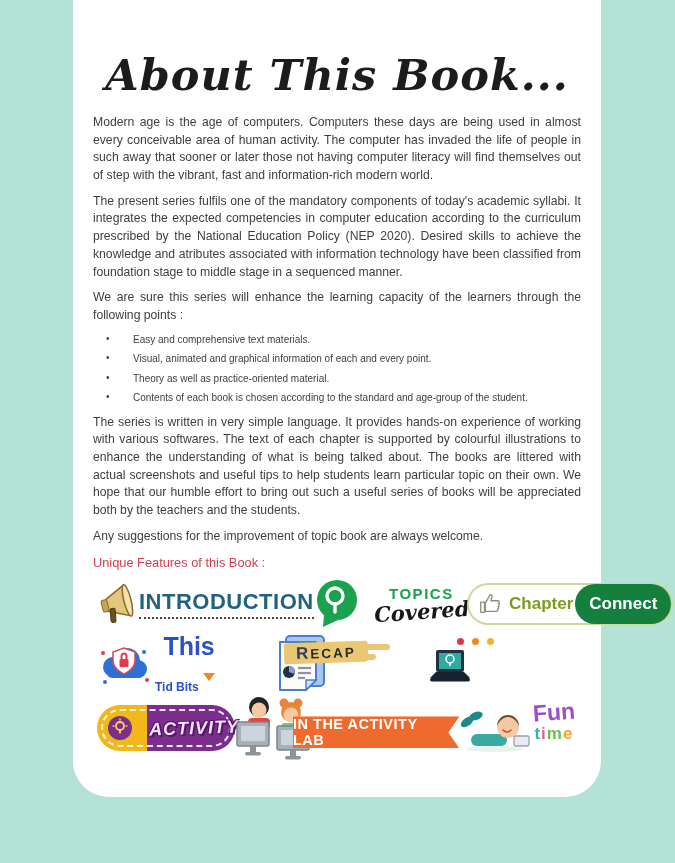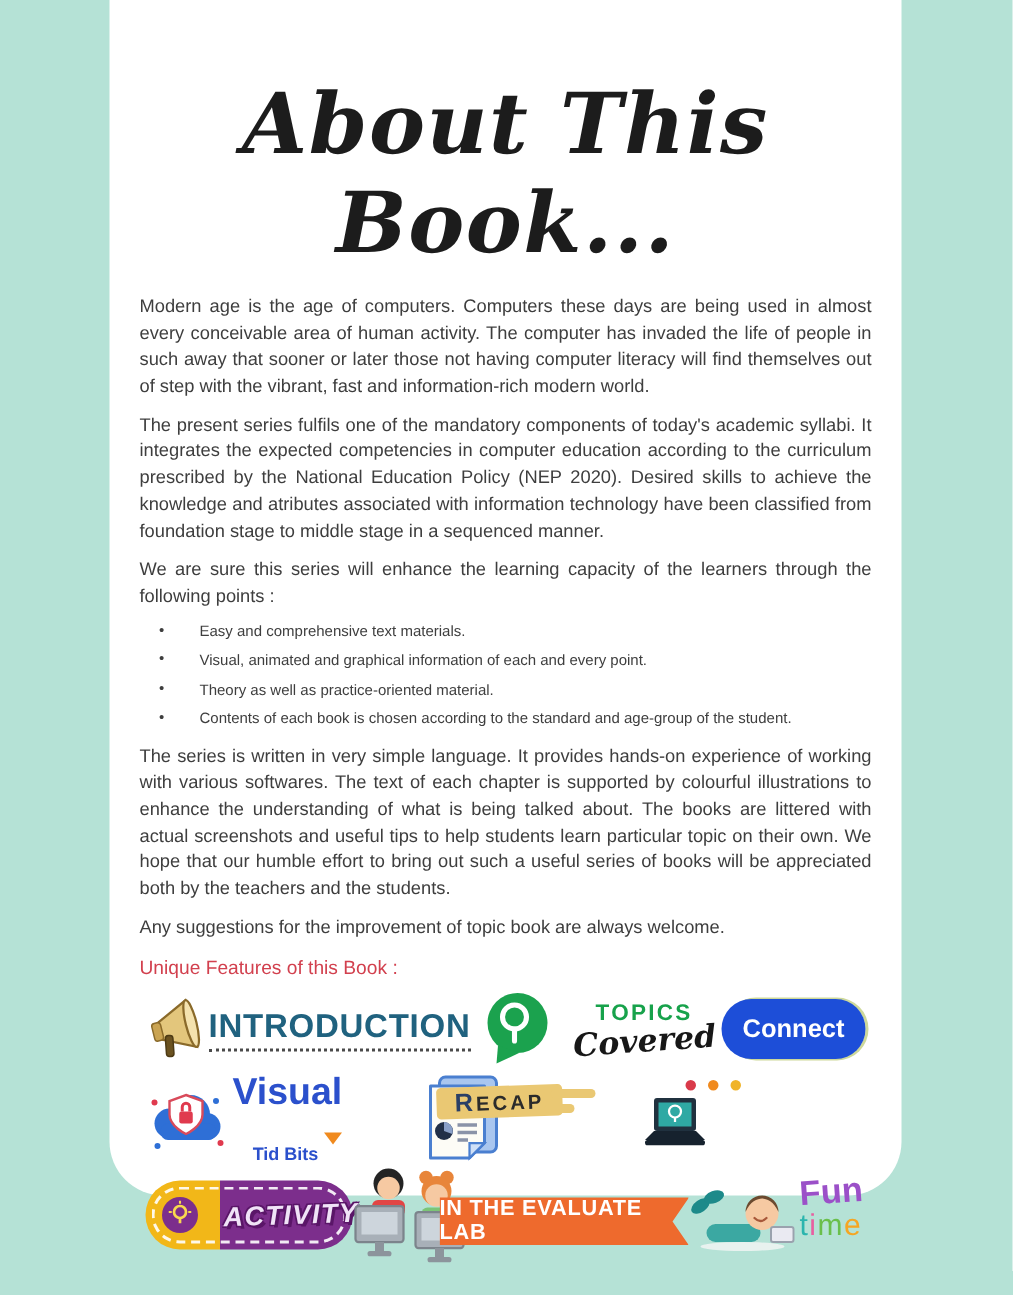--- a/index.html
+++ b/index.html
@@ -10,21 +10,21 @@
     font-family:"Liberation Sans", sans-serif;
   }
   .card {
     position:absolute; left:73px; top:0; width:528px; height:797px;
     background:#ffffff; border-radius:0 0 36px 36px;
     padding:0 20px;
   }
   .title {
     text-align:center; margin:50px 0 14px 0;
     font-family:"DejaVu Serif", serif; font-style:italic; font-weight:bold;
-    font-size:56px; color:#1c1c1c; letter-spacing:1px;
+    font-size:43px; color:#1c1c1c; letter-spacing:1px;
   }
   .bodytext p {
     margin:8px 0; text-align:justify;
     font-size:12.2px; line-height:1.45; color:#3e3e3e;
   }
   .bullet {
     position:relative; padding-left:40px; margin:5px 0;
     text-align:justify; font-size:10px; line-height:1.45; color:#3e3e3e;
   }
   .bullet::before { content:"•"; position:absolute; left:13px; top:-1px; color:#3e3e3e; }
@@ -54,21 +54,21 @@
   }
 
   
   .chapter-pill {
     display:flex; align-items:center; height:38px; border-radius:20px;
     background:#ffffff; box-shadow:0 0 0 2px #cdd89a; overflow:visible;
   }
   .chapter-left { display:flex; align-items:center; padding:0 6px 0 8px; }
   .chapter-word1 { font-size:17px; font-weight:800; color:#7e9b1f; margin-left:4px; }
   .chapter-right {
-    background:#1d4ed8; color:#fff; font-size:17px; font-weight:800;
+    background:#15803d; color:#fff; font-size:17px; font-weight:800;
     height:40px; display:flex; align-items:center; padding:0 14px;
     border-radius:20px; margin-left:-4px;
   }
 
   
   .cyber-text { display:flex; flex-direction:column; align-items:flex-end; margin-left:4px; }
   .cyber-word1 { font-size:25px; font-weight:800; color:#2b50cc; line-height:1; }
   .cyber-sub { display:flex; align-items:center; gap:4px; margin-top:1px; }
   .cyber-word2 { font-size:12px; font-weight:700; color:#2b50cc;margin-top:20px; }
   .cyber-tri { width:0; height:0; border-left:6px solid transparent; border-right:6px solid transparent; border-top:8px solid #f08a1e; }
@@ -133,21 +133,21 @@
     clip-path:polygon(0 0, 100% 0, calc(100% - 11px) 50%, 100% 100%, 0 100%);
   }
   .lab-label { color:#fff; font-weight:800; font-size:14.5px; letter-spacing:.5px; padding-right:10px; }
   .lab-kids { position:absolute; left:0; top:0; }
 
   
   .fun-badge { width:118px; height:66px; }
   .fun-kid { position:absolute; left:0; top:10px; }
   .fun-text { position:absolute; right:2px; top:6px; display:flex; flex-direction:column; align-items:center; }
   .fun-word1 { font-size:23px; font-weight:800; color:#9b50c8; line-height:1; transform:rotate(-4deg); }
-  .fun-word2 { font-size:20px; font-weight:400; line-height:1; margin-top:1px; letter-spacing:1px; }
+  .fun-word2 { font-size:17px; font-weight:700; line-height:1; margin-top:1px; letter-spacing:1px; }
   .fun-t { color:#2bb5ae; } .fun-i { color:#e85fa0; } .fun-m { color:#6abf4b; } .fun-e { color:#f5a623; }
 </style>
 </head>
 <body>
 
 <div class="card">
 
   <h1 class="title">About This Book...</h1>
 
   <div class="bodytext">
@@ -192,20 +192,26 @@
         <circle cx="21" cy="18" r="8" fill="none" stroke="#ffffff" stroke-width="3.4"></circle>
         <line x1="21" y1="26" x2="21" y2="34" stroke="#ffffff" stroke-width="3.4" stroke-linecap="round"></line>
       </svg>
       <div class="topics-text">
         <span class="topics-word1">TOPICS</span>
         <span class="topics-word2">Covered</span>
       </div>
     </div>
 
     <div class="badge chapter-pill">
+      <div class="chapter-left">
+        <svg width="28" height="26" viewBox="0 0 30 26">
+          <path d="M4 11 h4 v11 H4 z M9 21 v-9 l4.5-8 c.8-1.6 3-.8 2.6 1 l-1.2 4.5 h7.5 c2 0 2.2 2.8 .3 3.2 c1.6 .5 1.4 2.8 -.2 3.1 c1.2 .6 .8 2.6 -.6 2.8 c.8 .7 .3 2.4 -1 2.4 H9 z" fill="#ffffff" stroke="#8e8e7e" stroke-width="1.4" stroke-linejoin="round"></path>
+        </svg>
+        <span class="chapter-word1">Chapter</span>
+      </div>
       <div class="chapter-right">Connect</div>
     </div>
   </div>
 
   <div class="feat-row">
 
     <div class="badge">
       <svg width="54" height="48" viewBox="0 0 54 48">
         <circle cx="16" cy="27" r="10" fill="#2e6fd6"></circle>
         <circle cx="30" cy="21" r="13" fill="#2e6fd6"></circle>
@@ -213,21 +219,21 @@
         <rect x="10" y="27" width="37" height="11" rx="5" fill="#2e6fd6"></rect>
         <path d="M27 8 l11 4 v9 c0 8 -11 13 -11 13 s-11 -5 -11 -13 v-9 z" fill="#ffffff" stroke="#d94a5a" stroke-width="1.6"></path>
         <rect x="22.5" y="19" width="9" height="8" rx="1.5" fill="#e03a4e"></rect>
         <path d="M24.5 19 v-3 a2.5 2.5 0 0 1 5 0 v3" fill="none" stroke="#e03a4e" stroke-width="2"></path>
         <circle cx="6" cy="13" r="2" fill="#e03a4e"></circle>
         <circle cx="47" cy="12" r="2" fill="#2e6fd6"></circle>
         <circle cx="50" cy="40" r="2" fill="#e03a4e"></circle>
         <circle cx="8" cy="42" r="2" fill="#2e6fd6"></circle>
       </svg>
       <div class="cyber-text">
-        <span class="cyber-word1">Visual</span>
+        <span class="cyber-word1">This</span>
         <span class="cyber-sub">
           <span class="cyber-word2">Tid Bits</span>
           <span class="cyber-tri"></span>
         </span>
       </div>
     </div>
 
     <div class="badge recap-badge">
       <svg width="56" height="60" viewBox="0 0 56 60" style="position:absolute;left:14px;top:0;">
         <rect x="12" y="2" width="38" height="50" rx="4" fill="#a9c6ef" stroke="#4a7fd0" stroke-width="2"></rect>
@@ -294,21 +300,21 @@
         <rect x="2" y="28" width="32" height="24" rx="2" fill="#a8b0b8" stroke="#7c848c" stroke-width="1.5"></rect>
         <rect x="6" y="32" width="24" height="15" fill="#cdd5dc"></rect>
         <rect x="15" y="52" width="6" height="6" fill="#8c949c"></rect>
         <rect x="10" y="58" width="16" height="3.5" rx="1.7" fill="#8c949c"></rect>
         <rect x="42" y="32" width="32" height="24" rx="2" fill="#a8b0b8" stroke="#7c848c" stroke-width="1.5"></rect>
         <rect x="46" y="36" width="24" height="15" fill="#cdd5dc"></rect>
         <rect x="55" y="56" width="6" height="6" fill="#8c949c"></rect>
         <rect x="50" y="62" width="16" height="3.5" rx="1.7" fill="#8c949c"></rect>
       </svg>
       <div class="lab-ribbon">
-        <span class="lab-label">IN THE EVALUATE LAB</span>
+        <span class="lab-label">IN THE ACTIVITY LAB</span>
       </div>
     </div>
 
     <div class="badge fun-badge">
       <svg class="fun-kid" width="72" height="52" viewBox="0 0 72 52">
         <ellipse cx="8" cy="17" rx="7" ry="4" fill="#1d8a8a" transform="rotate(-35 8 17)"></ellipse>
         <ellipse cx="17" cy="11" rx="7" ry="4" fill="#1d8a8a" transform="rotate(-20 17 11)"></ellipse>
         <rect x="12" y="29" width="36" height="12" rx="6" fill="#3ba8a2"></rect>
         <circle cx="49" cy="22" r="11" fill="#f6c9a2"></circle>
         <path d="M38 21 a11 11 0 0 1 22 0 c-3 -7 -8 -9 -11 -9 s-8 2 -11 9 z" fill="#6b4a2f"></path>

